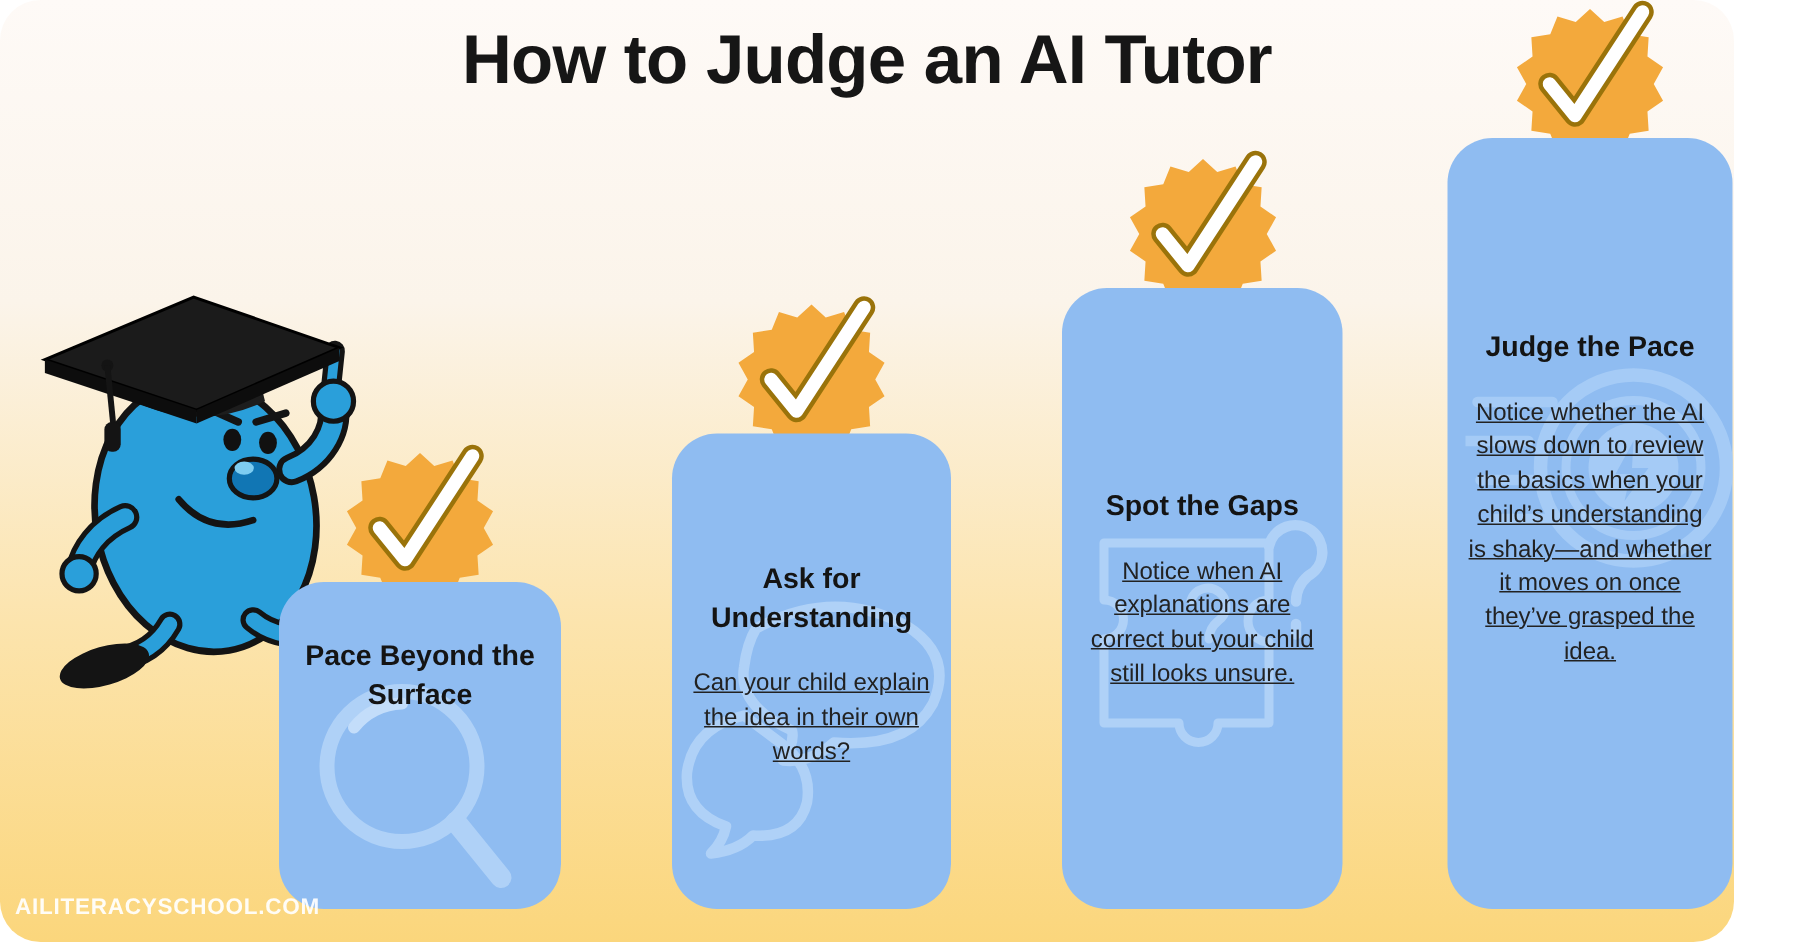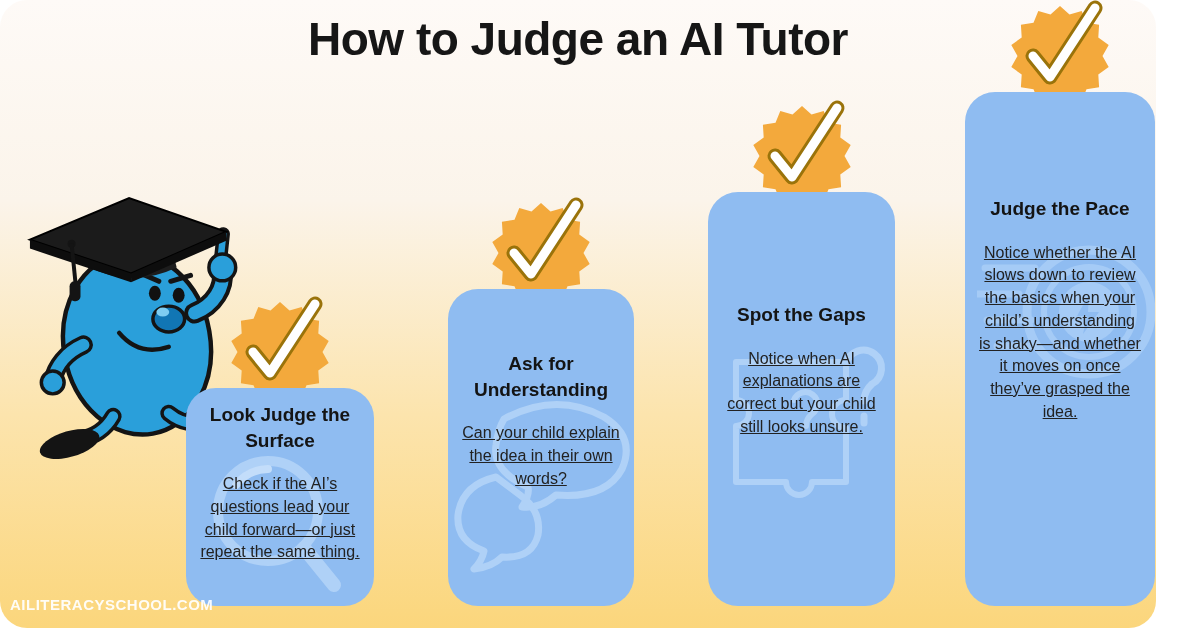--- a/index.html
+++ b/index.html
@@ -28,20 +28,21 @@
     position:relative; z-index:2; width:100%; height:100%;
     background:#8fbcf1; border-radius:30px; overflow:hidden;
   }
   .bg-icon{ position:absolute; z-index:0; }
   .content{
     position:relative; z-index:1; text-align:center; padding:0 13px;
   }
   .content h2{
     font-size:19px; font-weight:700; color:#141414; line-height:1.35;
     margin-bottom:20px;
+    margin-top:23px;
   }
   .content p{
     font-size:16px; color:#222; line-height:1.42;text-decoration:underline;
   }
   .step-1{ left:186px; top:388px; width:188px; height:218px; }
   .step-2{ left:448px; top:289px; width:186px; height:317px; }
   .step-3{ left:708px; top:192px; width:187px; height:414px; }
   .step-4{ left:965px; top:92px;  width:190px; height:514px; }
   .step-1 .content{ padding-top:14px; }
   .step-2 .content{ padding-top:62px; }
@@ -106,22 +107,21 @@
       <path d="M33 64 L50 85 L95 16" fill="none" stroke="#9a730a" stroke-width="15" stroke-linecap="round" stroke-linejoin="round"></path>
       <path d="M33 64 L50 85 L95 16" fill="none" stroke="#ffffff" stroke-width="9" stroke-linecap="round" stroke-linejoin="round"></path>
     </svg>
     <div class="card">
       <svg class="bg-icon" style="left:10px; top:55px;" width="160" height="160" viewBox="0 0 160 160">
         <circle cx="72" cy="68" r="50" fill="none" stroke="#afd1f7" stroke-width="10"></circle>
         <path d="M108 105 L138 142" stroke="#afd1f7" stroke-width="14" stroke-linecap="round"></path>
         <path d="M40 42 A42 42 0 0 1 72 26" fill="none" stroke="#c3ddfa" stroke-width="8" stroke-linecap="round"></path>
       </svg>
       <div class="content">
-        <h2>Look Judge the Surface</h2>
-        <p>Check if the AI’s questions lead your child forward—or just repeat the same thing.</p>
+        <h2>Pace Beyond the Surface</h2>
       </div>
     </div>
   </section>
 
   <section class="step step-3">
     <svg class="badge" viewBox="0 0 120 120">
       <polygon fill="#f3a93c" points="60.0,14.0 69.5,22.6 81.7,19.0 86.5,30.8 99.1,32.8 98.3,45.6 108.7,52.9 102.5,64.0 108.7,75.1 98.3,82.4 99.1,95.2 86.5,97.2 81.7,109.0 69.5,105.4 60.0,114.0 50.5,105.4 38.3,109.0 33.5,97.2 20.9,95.2 21.7,82.4 11.3,75.1 17.5,64.0 11.3,52.9 21.7,45.6 20.9,32.8 33.5,30.8 38.3,19.0 50.5,22.6"></polygon>
       <path d="M33 64 L50 85 L95 16" fill="none" stroke="#9a730a" stroke-width="15" stroke-linecap="round" stroke-linejoin="round"></path>
       <path d="M33 64 L50 85 L95 16" fill="none" stroke="#ffffff" stroke-width="9" stroke-linecap="round" stroke-linejoin="round"></path>
     </svg>

